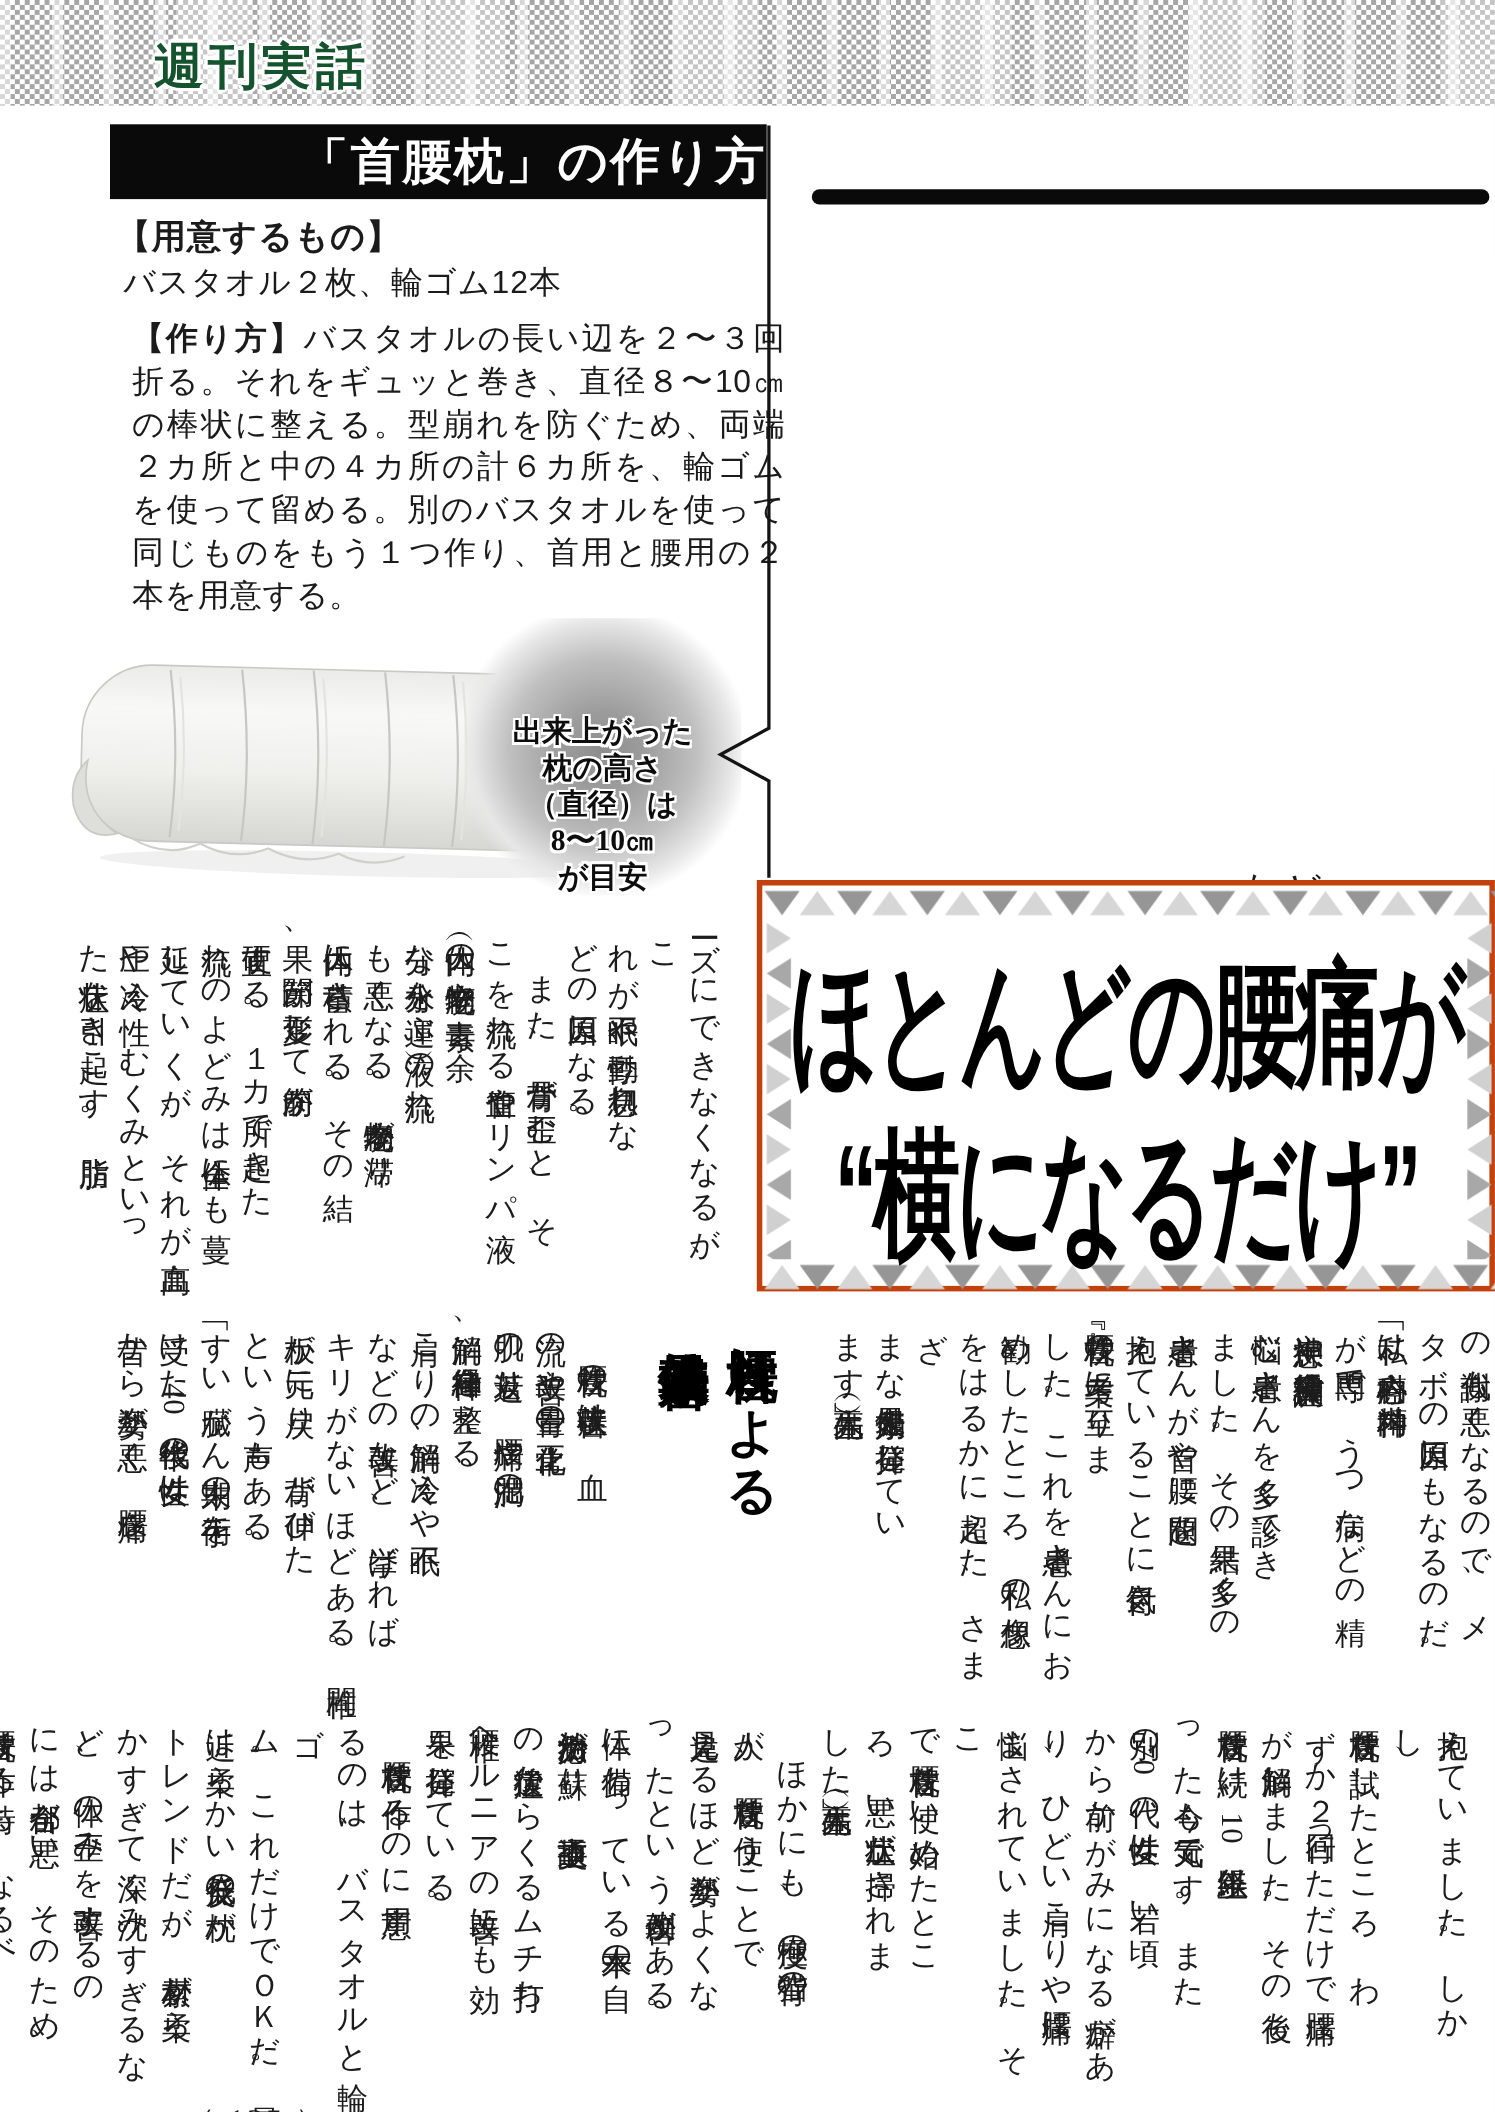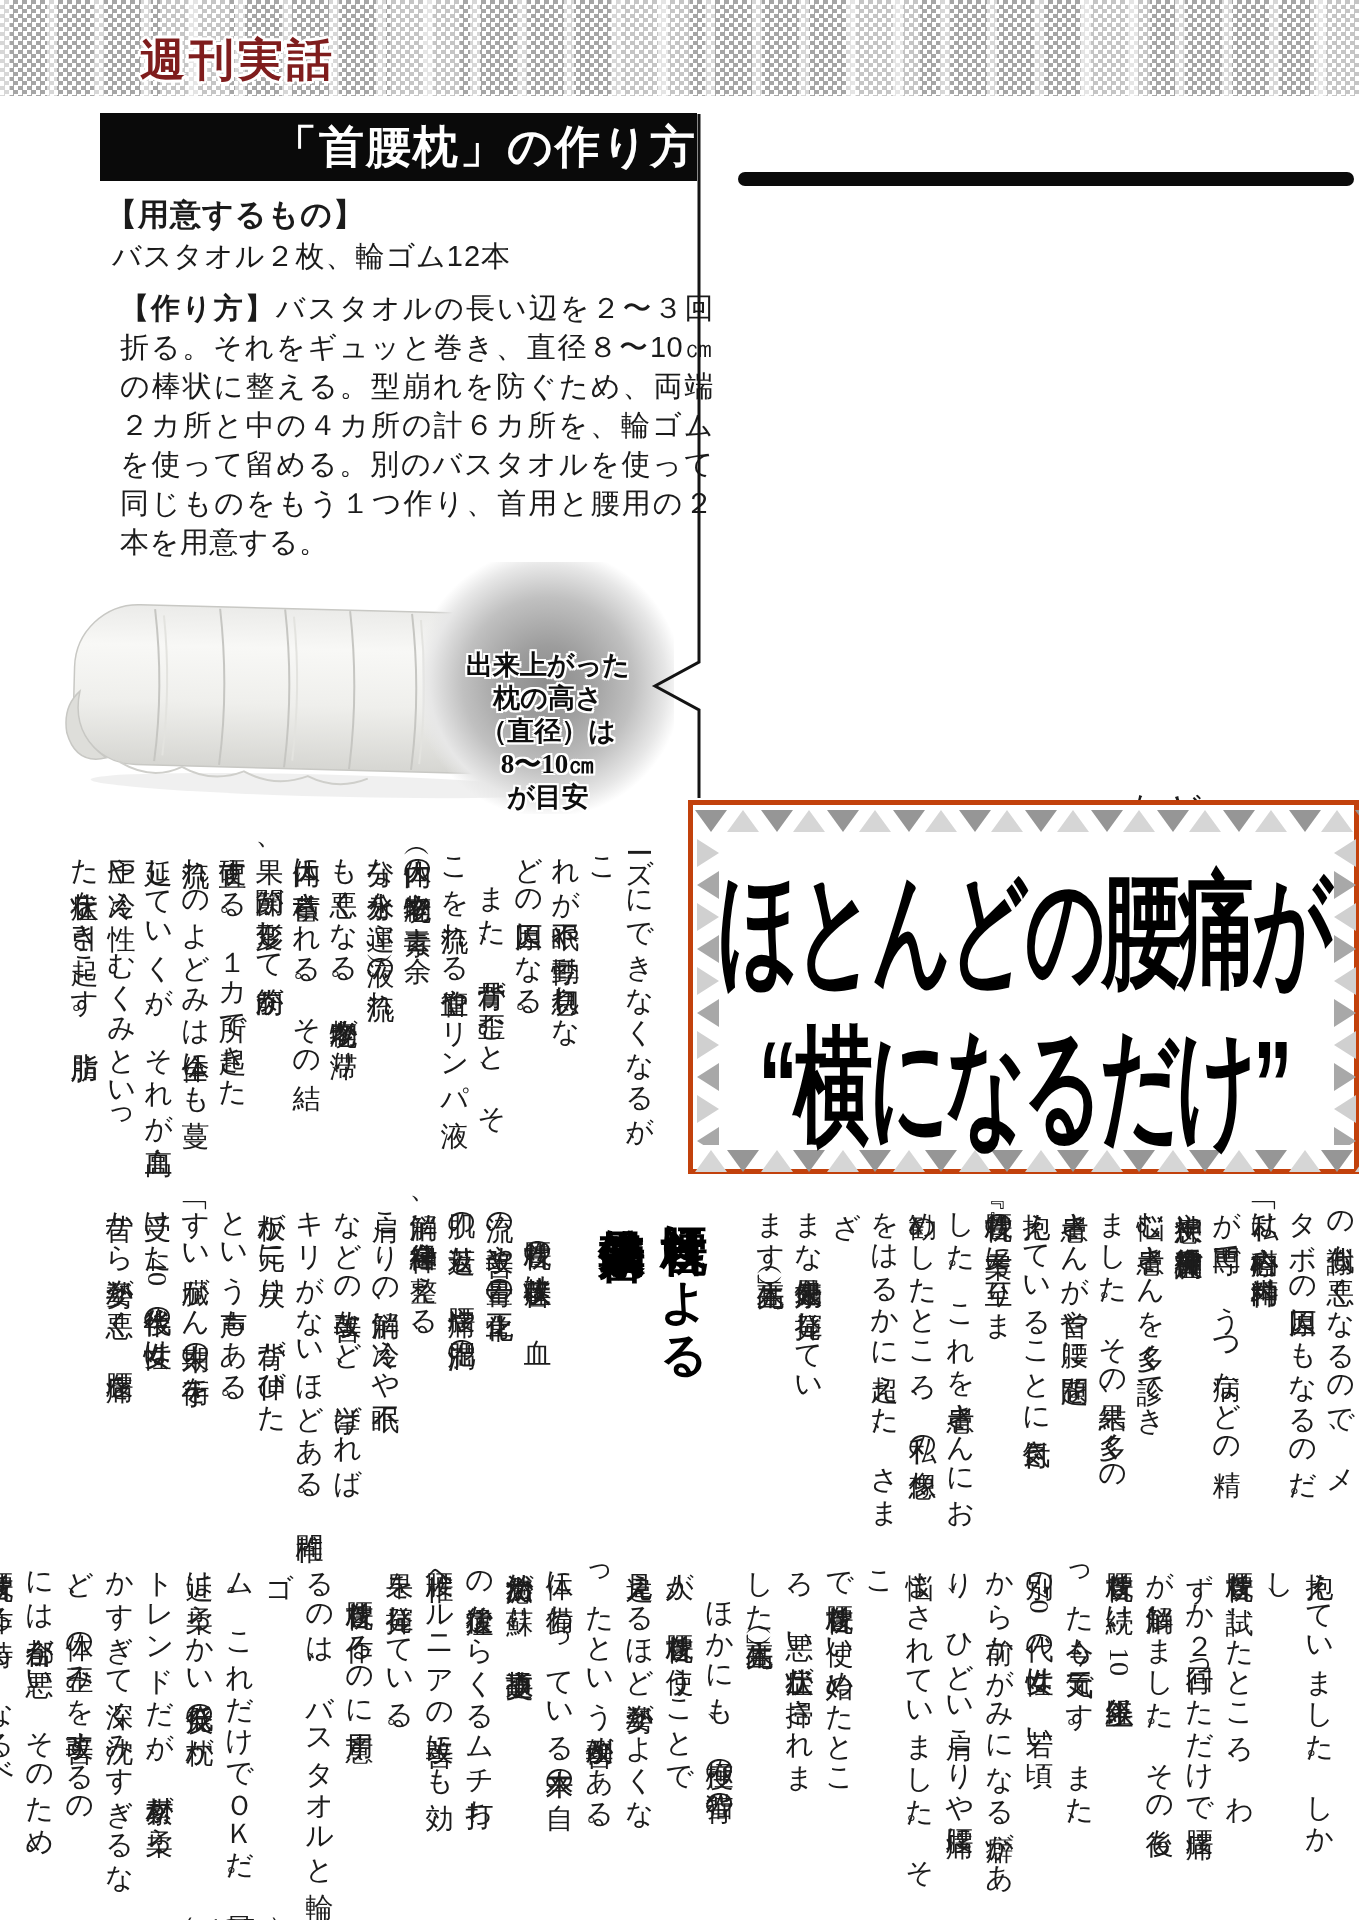--- a/index.html
+++ b/index.html
@@ -8,21 +8,21 @@
   .gothic{font-family:"Liberation Sans","DejaVu Sans",sans-serif;}
   .abs{position:absolute;}
 
   
   #header-band{left:0;top:0;width:1359px;height:96px;
     background:repeating-conic-gradient(#a6a6a6 0% 25%, #ffffff 0% 50%) 0 0 / 9px 9px;}
   #header-band .moire{position:absolute;inset:0;
     background:
       repeating-linear-gradient(90deg, rgba(255,255,255,.55) 0 10px, rgba(255,255,255,0) 10px 47px),
       repeating-linear-gradient(90deg, rgba(255,255,255,0) 0 160px, rgba(255,255,255,.35) 160px 230px);}
-  #magazine-logo{left:140px;top:30px;font-size:45px;font-weight:bold;letter-spacing:4px;color:#7f1d1d;
+  #magazine-logo{left:140px;top:30px;font-size:45px;font-weight:bold;letter-spacing:4px;color:#14532d;
     text-shadow:-3px 0 #fff,3px 0 #fff,0 -3px #fff,0 3px #fff,-2px -2px #fff,2px 2px #fff,-2px 2px #fff,2px -2px #fff,0 0 6px #fff;}
 
   
   #howto-title-box{left:100px;top:113px;width:597px;height:68px;background:#0a0a0a;
     display:flex;align-items:center;justify-content:flex-end;}
   #howto-title-box span{color:#fff;font-size:45px;font-weight:bold;letter-spacing:2px;}
   #prepare-heading{left:106px;top:194px;font-size:31px;font-weight:bold;letter-spacing:1px;}
   #materials-text{left:112px;top:237px;font-size:29px;letter-spacing:1px;}
   #steps-paragraph{left:104px;top:273px;width:594px;font-size:29px;line-height:39px;letter-spacing:.5px;text-align:justify;}
   #steps-paragraph b{font-weight:bold;}

